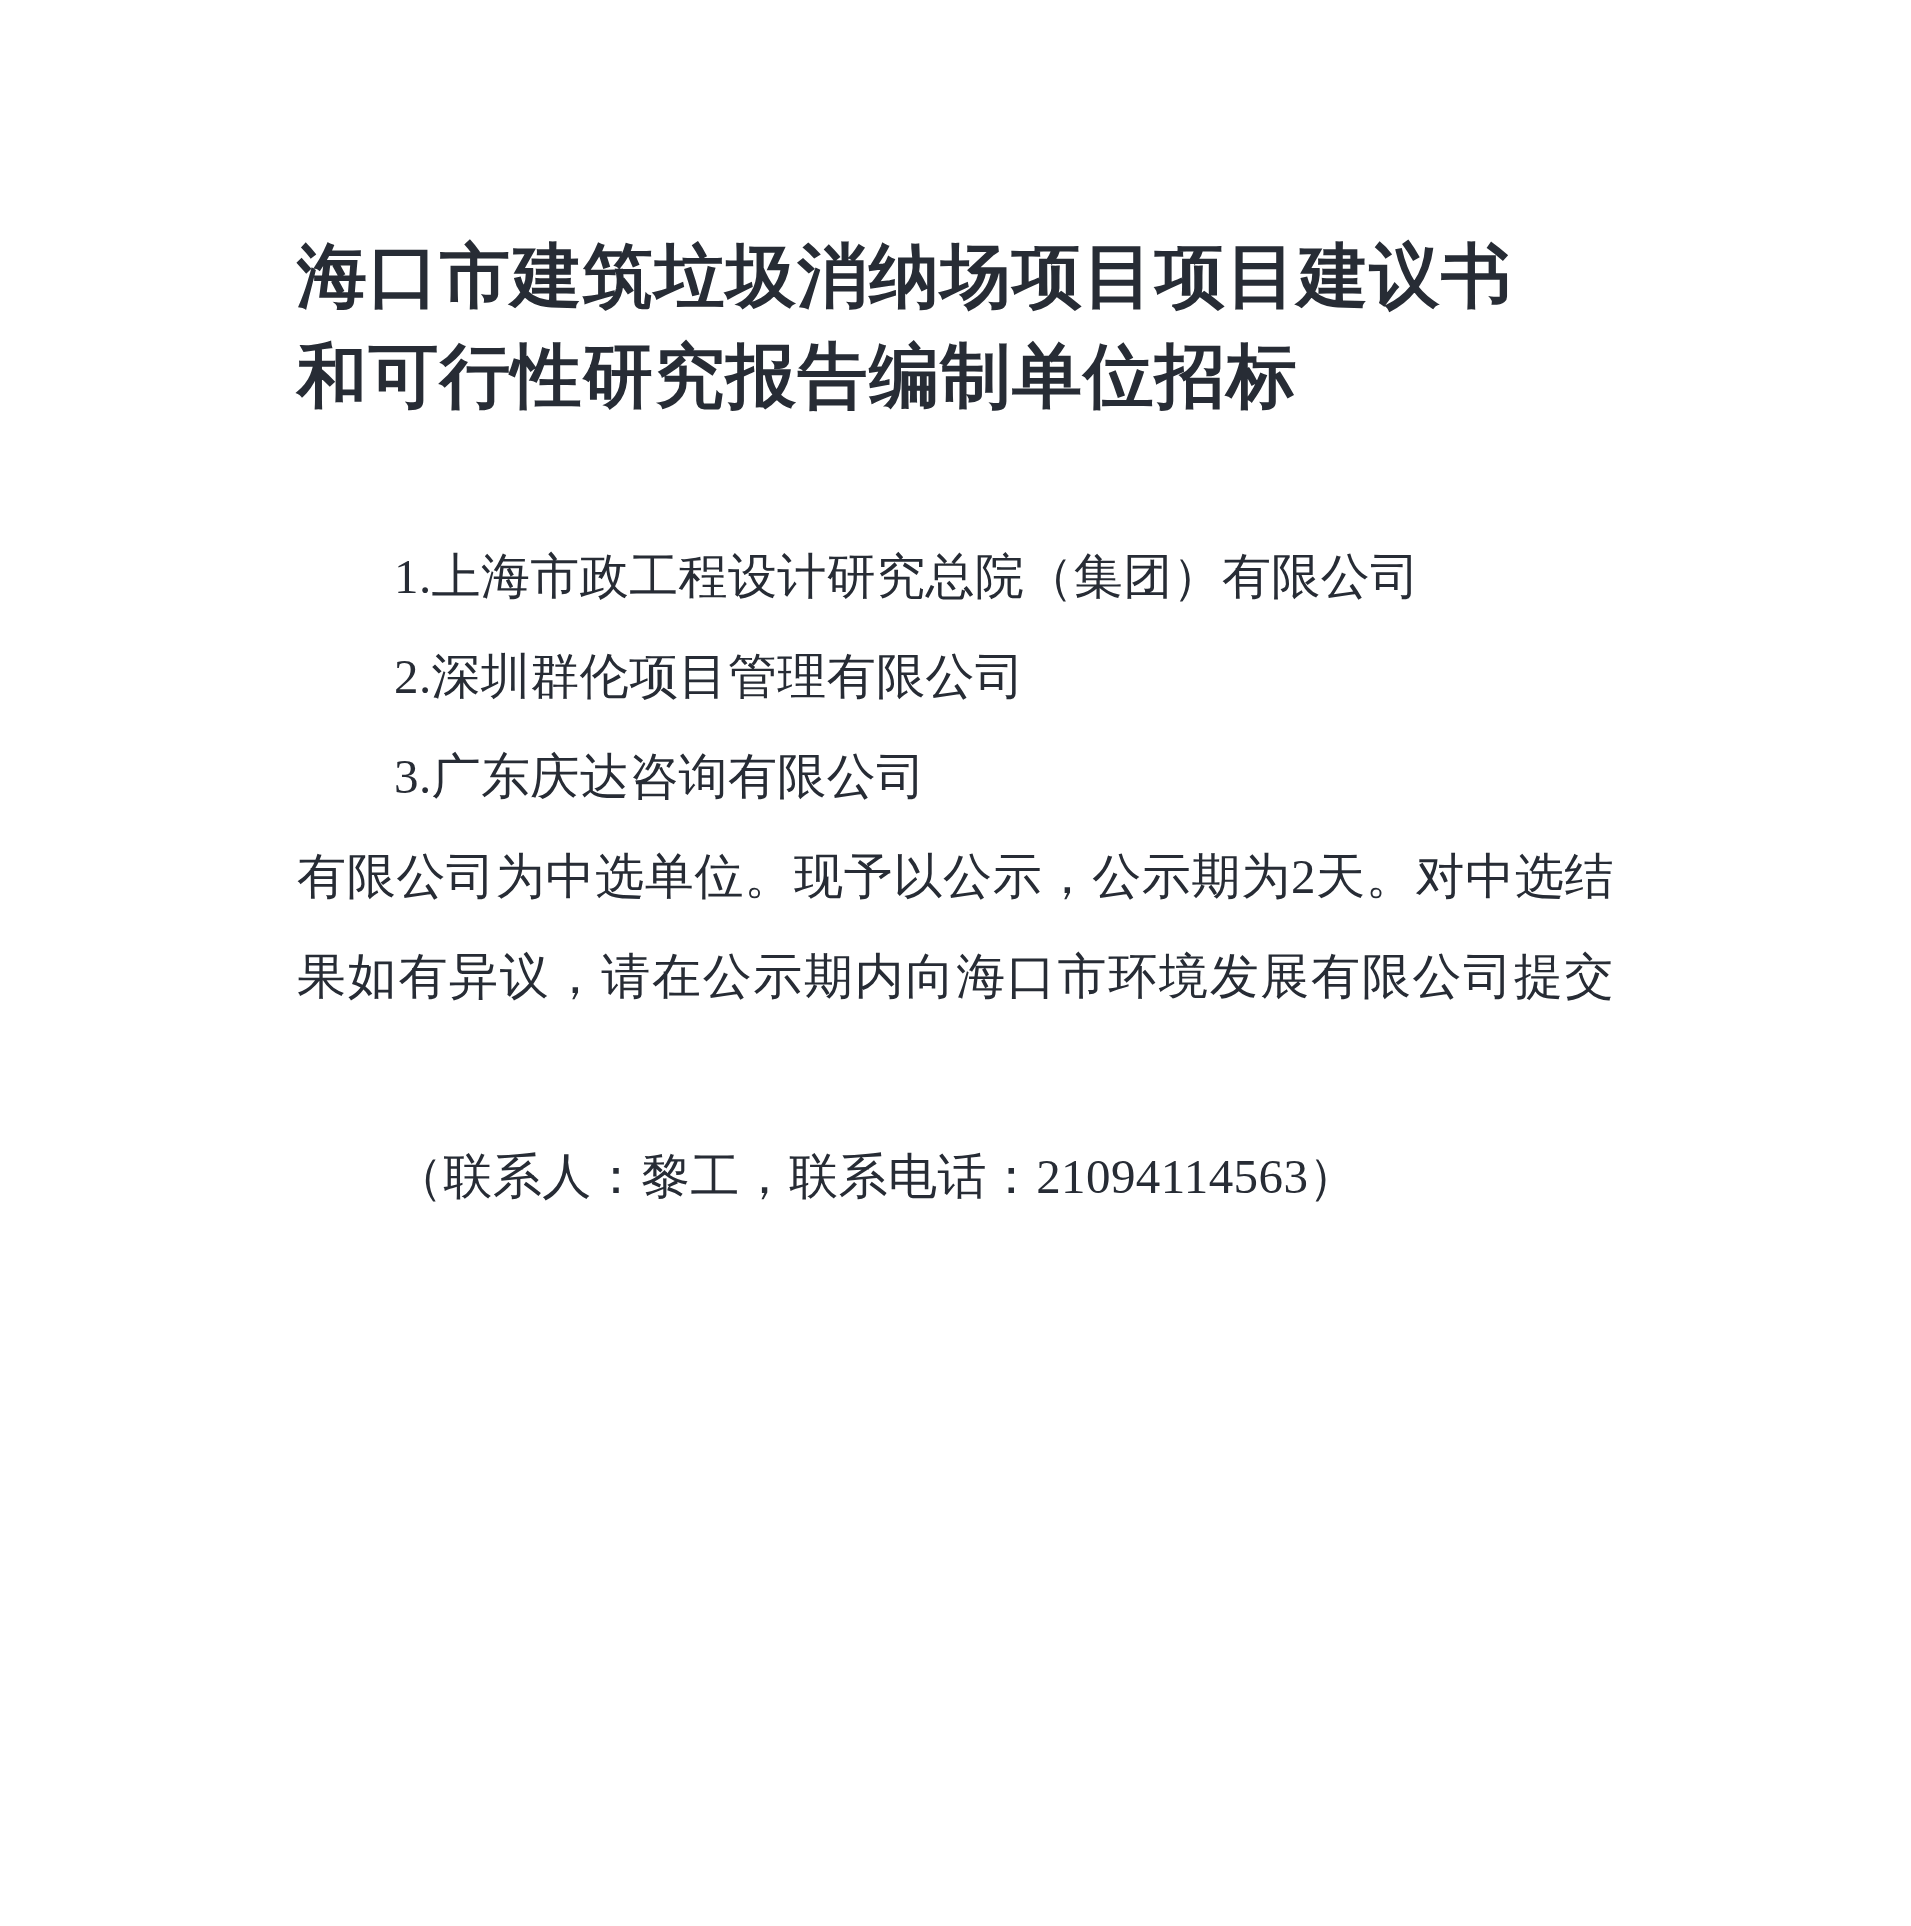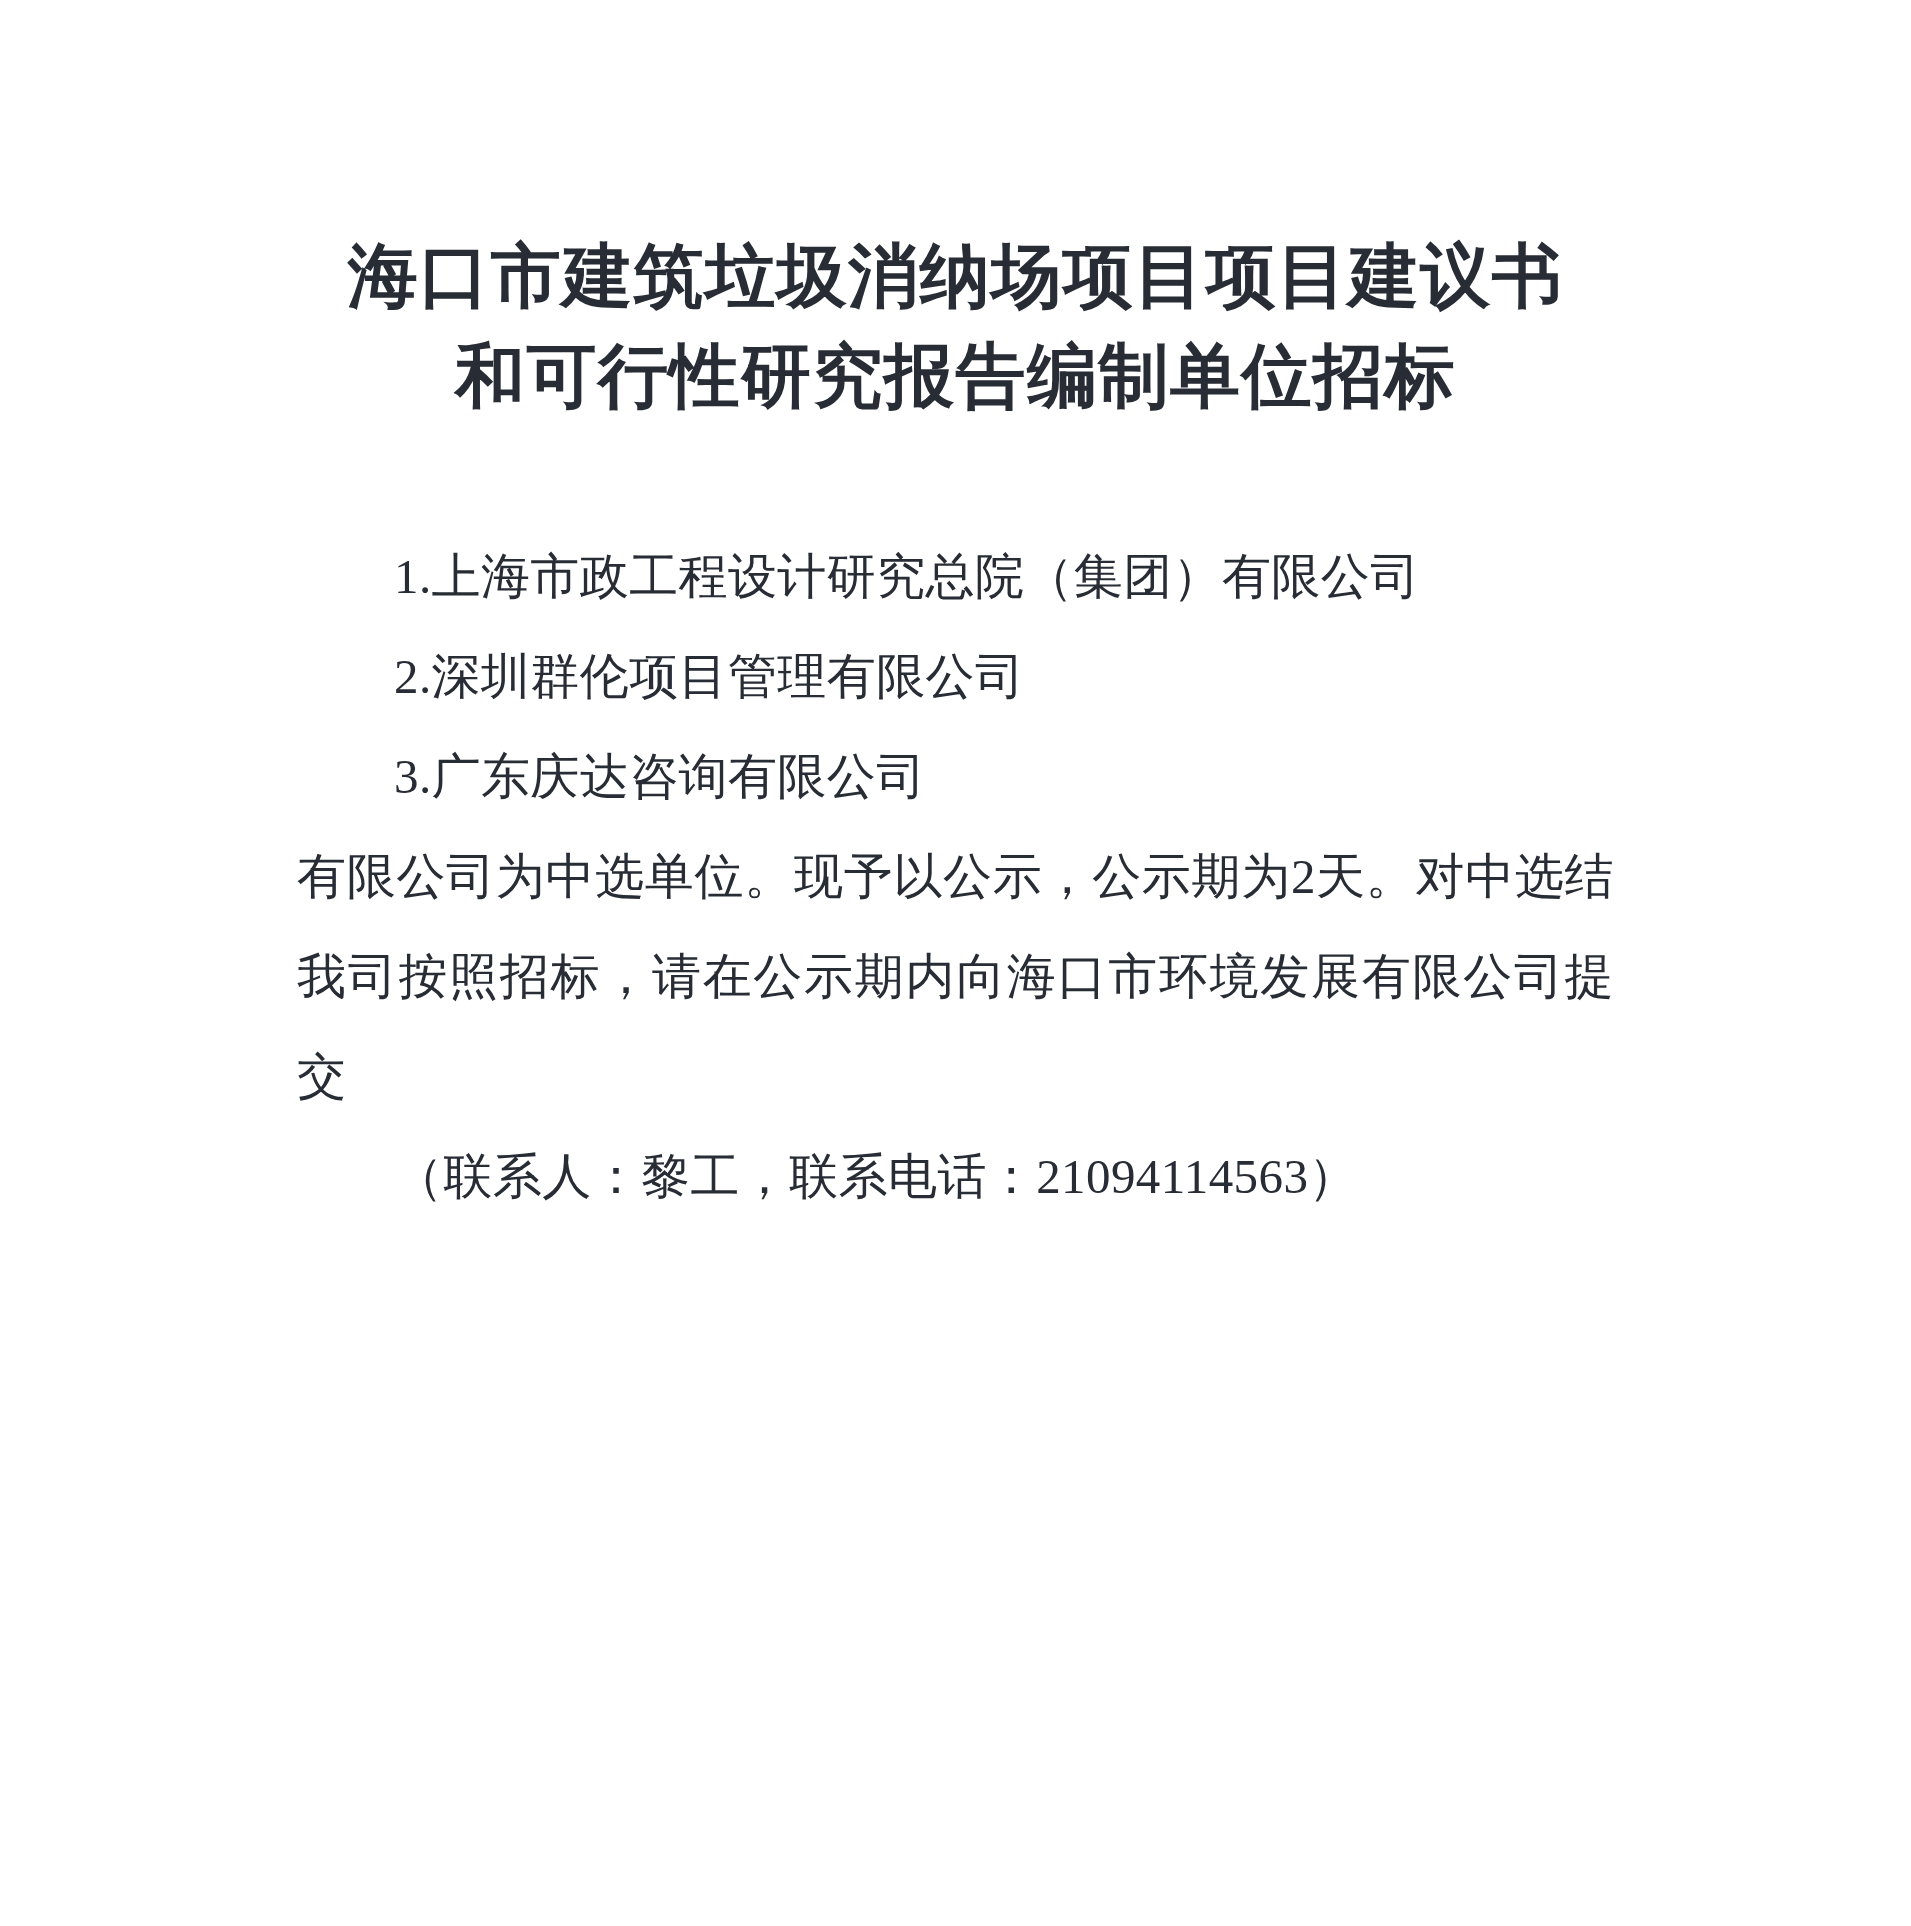--- a/index.html
+++ b/index.html
@@ -20,21 +20,21 @@
     position: absolute;
     left: 297px;
     top: 227px;
     width: 1317px;
   }
   .title-line {
     height: 100px;
     line-height: 100px;
     font-size: 70px;
     font-weight: 700;
-    text-align: center;
+    text-align: left;
     letter-spacing: 1.5px;
     white-space: nowrap;
   }
   .line {
     height: 100px;
     line-height: 100px;
     font-size: 49px;
     letter-spacing: 0.4px;
     white-space: nowrap;
   }
@@ -65,21 +65,21 @@
 
 
     <div>
       <div class="line indent">1.上海市政工程设计研究总院（集团）有限公司</div>
       <div class="line indent">2.深圳群伦项目管理有限公司</div>
       <div class="line indent">3.广东庆达咨询有限公司</div>
     </div>
 
     <div>
       <div class="line fill">有限公司为中选单位。现予以公示，公示期为2天。对中选结</div>
-      <div class="line fill">我司按照招标，请在公示期内向海口市环境发展有限公司提交</div>
+      <div class="line fill">果如有异议，请在公示期内向海口市环境发展有限公司提交</div>
     </div>
 
     <div class="spacer"></div>
 
     <div class="line indent">（联系人：黎工，联系电话：21094114563）</div>
 
   </div>
 </div>
 
 

